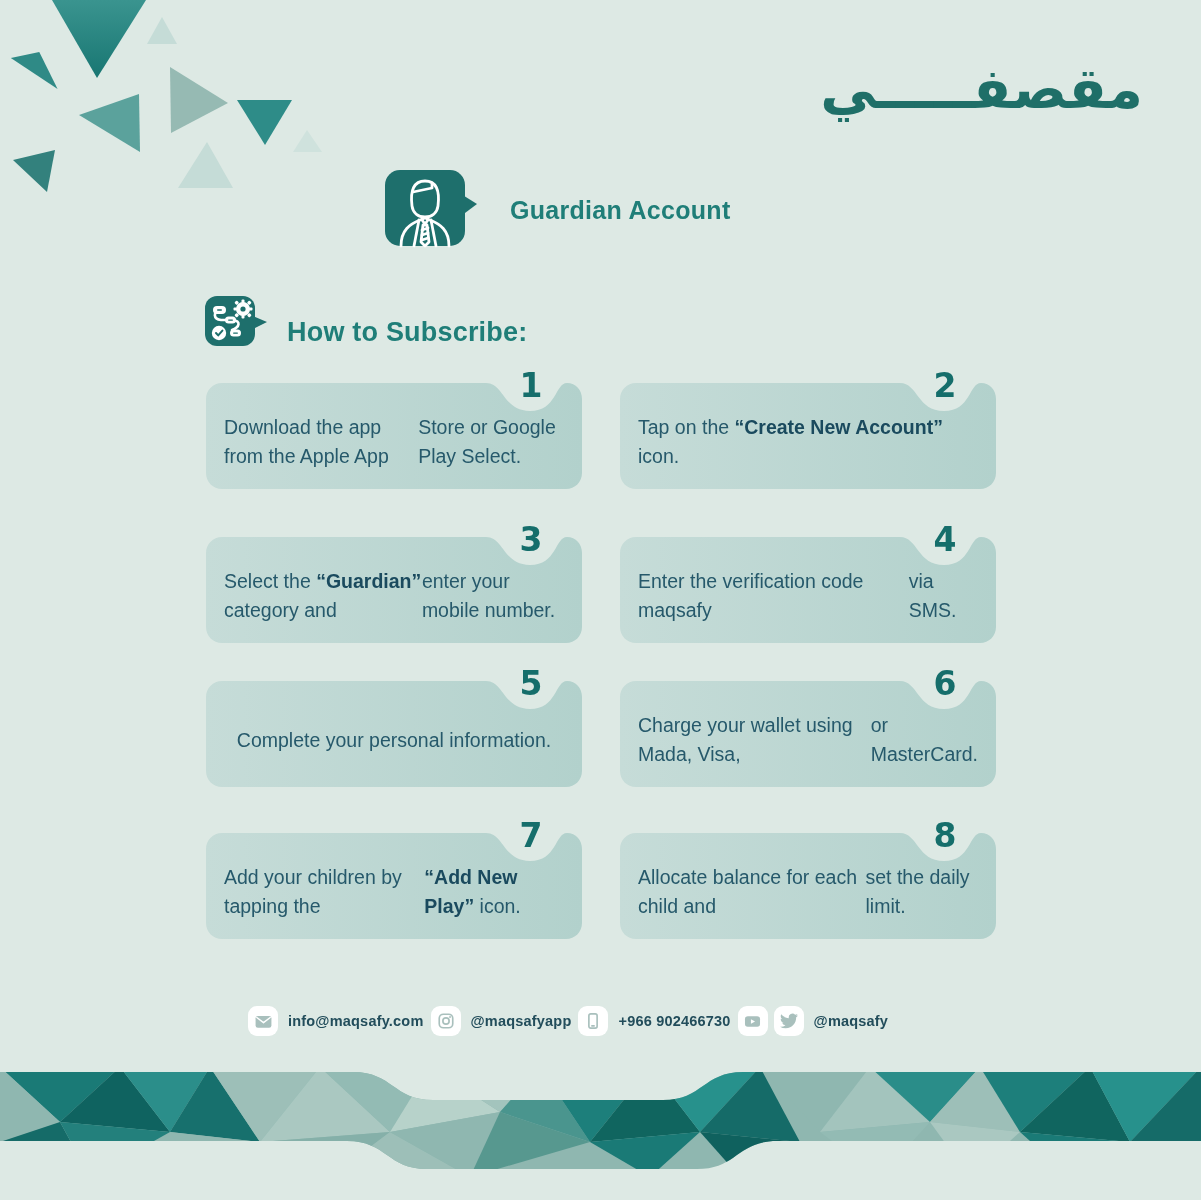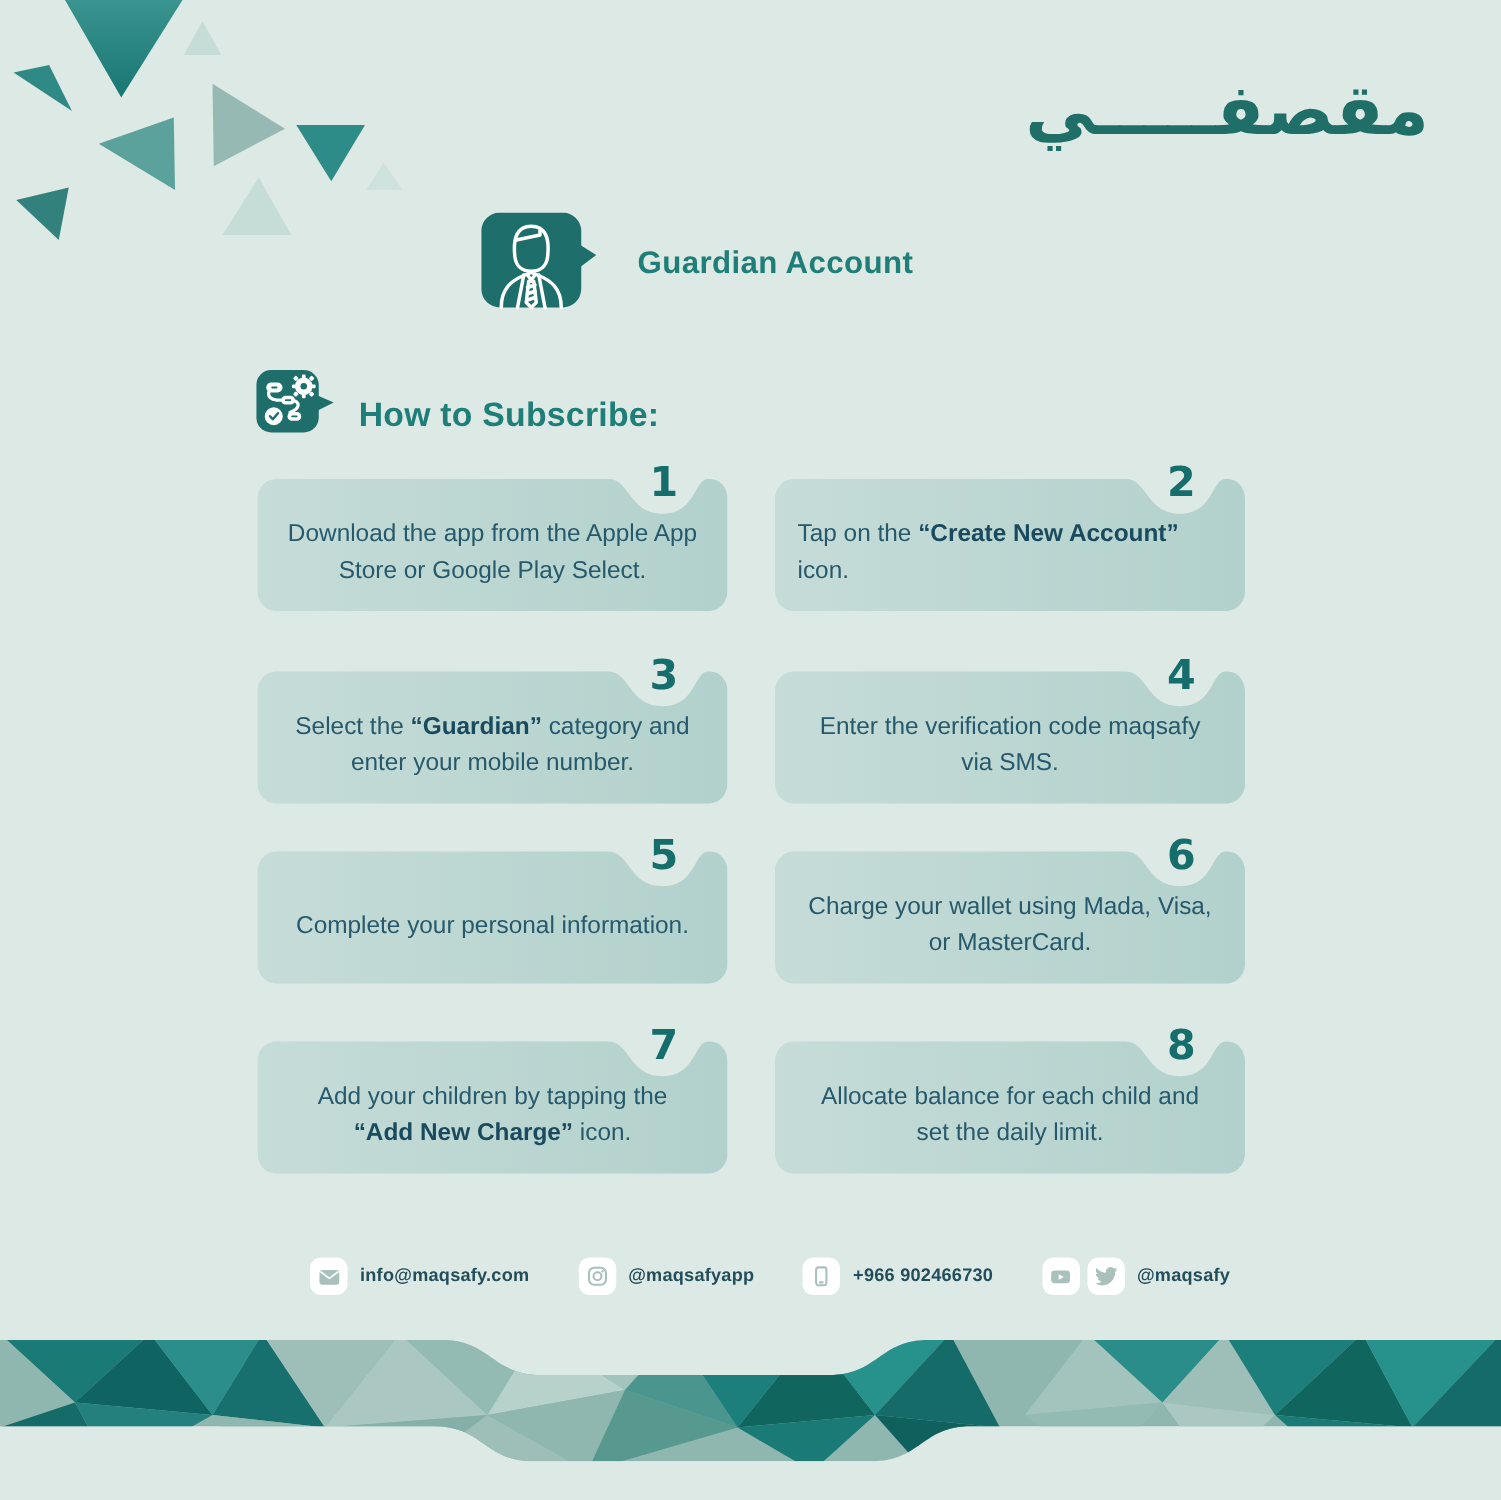--- a/index.html
+++ b/index.html
@@ -36,28 +36,28 @@
   .card svg.card-bg{position:absolute;left:0;top:0;}
   .card .num{
     position:absolute;top:-17px;left:287px;width:76px;
     text-align:center;
     font-family:"DejaVu Sans", sans-serif;
     font-size:33px;font-weight:bold;color:#156e6b;
   }
   .card .txt{
     position:absolute;left:0;top:0;right:0;bottom:0;
     padding:16px 18px 4px 18px;
-    display:flex;flex-direction:column;justify-content:center;align-items:center;
+    display:flex;flex-direction:row;justify-content:center;align-items:center;
     font-size:19.5px;line-height:29px;color:#26596b;text-align:left;border-radius:19px;
   }
   .card .txt .b{font-weight:bold;color:#1a4a5e;}
   
   .footer{
     position:absolute;top:1006px;left:248px;
-    display:flex;align-items:center;gap:39px;
+    display:flex;align-items:center;gap:7px;
   }
   .f-item{display:flex;align-items:center;gap:10px;}
   .f-iconbox{
     width:30px;height:30px;border-radius:9px;background:#ffffff;
     display:flex;align-items:center;justify-content:center;
   }
   .f-label{
     font-size:14.5px;font-weight:bold;color:#224d5b;letter-spacing:.2px;
   }
   .icon-pair{display:flex;gap:6px;}
@@ -240,21 +240,21 @@
           <linearGradient id="cg6" x1="0" y1="0" x2="1" y2="0">
             <stop offset="0" stop-color="#c6dcd8"></stop>
             <stop offset="1" stop-color="#b2d1cc"></stop>
           </linearGradient>
         </defs>
         <path d="M 16 0 H 280 C 298 0 297 28 324 28 C 351 28 349 0 361 0 C 370 0 376 7 376 16 V 90 C 376 99 369 106 360 106 H 16 C 7 106 0 99 0 90 V 16 C 0 7 7 0 16 0 Z" fill="url(#cg6)"></path>
       </svg>
       <div class="num">7</div>
       <div class="txt">
         <div><span>Add your children by tapping the</span></div>
-        <div><span class="b">“Add New Charge”</span><span> icon.</span></div>
+        <div><span class="b">“Add New Play”</span><span> icon.</span></div>
       </div>
     </div>
     <div class="card" style="left: 414px; top: 450px;">
       <svg class="card-bg" width="376" height="106" viewBox="0 0 376 106">
         <defs>
           <linearGradient id="cg7" x1="0" y1="0" x2="1" y2="0">
             <stop offset="0" stop-color="#c6dcd8"></stop>
             <stop offset="1" stop-color="#b2d1cc"></stop>
           </linearGradient>
         </defs>

